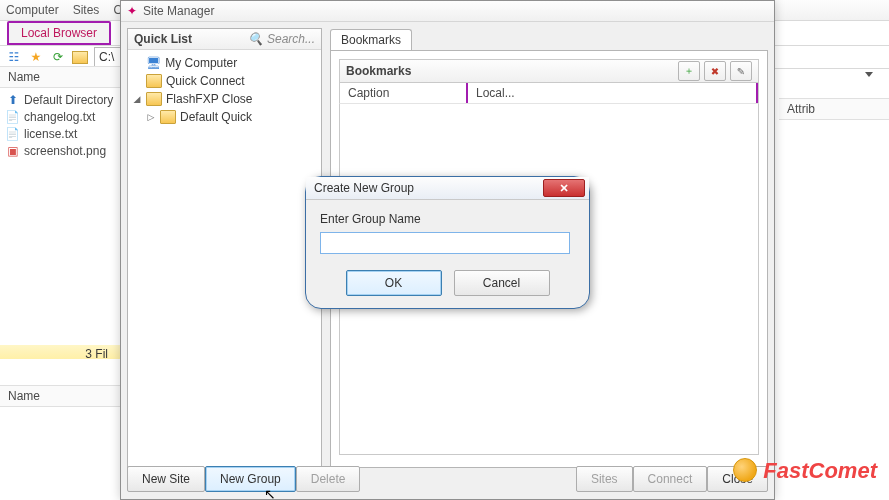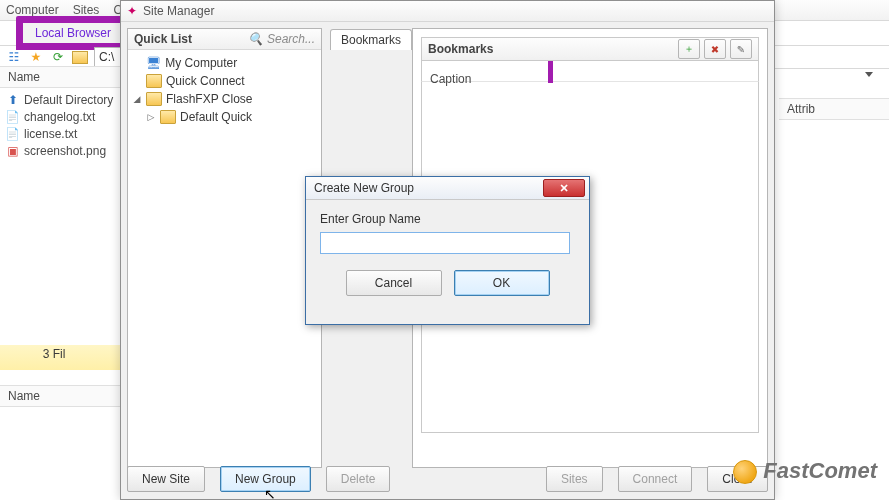--- a/index.html
+++ b/index.html
@@ -1,72 +1,72 @@
 <!DOCTYPE html>
 <html><head>
 <meta charset="utf-8">
 <style>
 html,body{margin:0;padding:0;font-family:"Segoe UI",Tahoma,sans-serif;font-size:12px;color:#222;background:#fff;overflow:hidden}
 .app{position:relative;width:889px;height:500px;background:#fff}
 .topmenu{height:20px;background:linear-gradient(#fdfdfd,#f2f2f2);border-bottom:1px solid #d9d9d9;display:flex;align-items:center;padding:0 6px;color:#555}
 .topmenu span{margin-right:14px}
 .browserbar{height:24px;display:flex;align-items:center;border-bottom:1px solid #d9d9d9}
-.lb-tab{margin-left:16px;padding:3px 12px;border:7px solid #a21caf;background:#f3f3f3;color:#6d28d9;border-radius:2px 2px 0 0}
+.lb-tab{margin-left:7px;padding:3px 12px;border:2px solid #a21caf;background:#f3f3f3;color:#be185d;border-radius:2px 2px 0 0}
 .toolbar{height:22px;display:flex;align-items:center;padding:0 6px;border-bottom:1px solid #d9d9d9;gap:6px}
 .toolbar .ticon{width:16px;height:16px;display:flex;align-items:center;justify-content:center;font-size:12px}
 .pathbox{flex:0 0 26px;height:18px;border:1px solid #b9b9b9;background:#fff;padding:0 4px;line-height:18px;color:#333}
 .left-list-head{height:20px;border-top:1px solid #e0e0e0;border-bottom:1px solid #e0e0e0;display:flex;align-items:center;padding-left:8px;color:#4a4a4a;background:#fafafa}
 .left-panel{position:absolute;left:0;top:68px;width:128px;height:340px}
 .filelist{padding:3px 6px}
 .filelist .row{display:flex;align-items:center;height:17px;gap:4px;color:#4a4a4a}
 .filelist .row .icon{width:14px;height:14px;display:flex;align-items:center;justify-content:center}
-.statusbar{position:absolute;left:0;top:345px;width:128px;height:25px;background:linear-gradient(#fff6c6,#fff0a8);text-align:center;padding-right:20px;line-height:18px;color:#3a3a3a;box-sizing:border-box}
+.statusbar{position:absolute;left:0;top:345px;width:128px;height:14px;background:linear-gradient(#fff6c6,#fff0a8);text-align:right;padding-right:20px;line-height:18px;color:#3a3a3a;box-sizing:border-box}
 .lower-name{position:absolute;left:0;top:385px;width:128px;height:20px;border-top:1px solid #e0e0e0;border-bottom:1px solid #e0e0e0;background:#fafafa;padding-left:8px;line-height:20px;color:#4a4a4a}
 
 .sm{position:absolute;left:120px;top:0;width:655px;height:500px;background:#f0f0f0;border:1px solid #8f8f8f;box-shadow:0 0 10px rgba(0,0,0,.2);box-sizing:border-box}
 .sm-title{height:20px;display:flex;align-items:center;padding:0 6px;gap:6px;color:#555;background:linear-gradient(#fdfdfd,#f0f0f0);border-bottom:1px solid #d6d6d6}
 .sm-body{display:flex;height:440px;gap:8px;padding:6px}
 .sm-left{width:193px;background:#fff;border:1px solid #b5b5b5;display:flex;flex-direction:column}
 .sm-left-head{height:20px;display:flex;align-items:center;justify-content:space-between;padding:0 6px;border-bottom:1px solid #d9d9d9;background:linear-gradient(#fdfdfd,#f0f0f0)}
 .sm-left-head b{font-weight:600;color:#444}
 .search{display:flex;align-items:center;gap:4px;color:#8a8a8a;font-style:italic}
 .tree{flex:1;padding:4px 4px;color:#3a3a3a}
 .tree .node{display:flex;align-items:center;height:18px;gap:4px}
 .tree .node .twist{width:10px;text-align:center;color:#6a6a6a;font-size:9px}
 .tree .node .folder{width:14px;height:12px;background:linear-gradient(#ffe9a8,#f7c653);border:1px solid #caa23a;border-radius:1px}
 .tree .node.lvl1{padding-left:14px}
-.sm-right{flex:1;display:flex;flex-direction:row}
+.sm-right{flex:1;display:flex;flex-direction:column}
 .tabs{height:22px;display:flex;align-items:flex-end}
 .tab{padding:3px 10px;border:1px solid #b5b5b5;border-bottom:none;background:#fff;border-radius:3px 3px 0 0;color:#3a3a3a}
 .tabpane{flex:1;background:#fff;border:1px solid #b5b5b5;padding:8px}
 .bm-head{height:22px;display:flex;align-items:center;justify-content:space-between;border:1px solid #c9c9c9;padding:0 6px;background:linear-gradient(#fdfdfd,#f0f0f0)}
 .bm-head b{font-weight:600;color:#444}
 .bm-head .btns{display:flex;gap:4px}
 .iconbtn{width:20px;height:18px;border:1px solid #b5b5b5;background:linear-gradient(#fdfdfd,#efefef);display:flex;align-items:center;justify-content:center;border-radius:2px}
 .bm-cols{height:20px;display:flex;border-left:1px solid #c9c9c9;border-right:1px solid #c9c9c9;border-bottom:1px solid #e4e4e4;background:#fff}
-.bm-cols .col{padding:11px 8px;border-right:5px solid #a21caf;color:#4a4a4a}
+.bm-cols .col{padding:3px 8px;border-right:2px solid #a21caf;color:#4a4a4a}
 .bm-body{height:350px;border:1px solid #c9c9c9;border-top:none;background:#fff}
-.sm-buttons{position:absolute;left:6px;bottom:6px;right:6px;height:28px;display:flex;align-items:center;gap:15px}
+.sm-buttons{position:absolute;left:6px;bottom:6px;right:6px;height:28px;display:flex;align-items:center;gap:0}
 .btn{height:24px;padding:0 14px;border:1px solid #adadad;background:linear-gradient(#fdfdfd,#e8e8e8);border-radius:2px;color:#333;display:flex;align-items:center;justify-content:center;cursor:pointer}
 .btn.disabled{color:#a0a0a0}
 .btn.highlight{border-color:#3c7fb1;box-shadow:0 0 0 1px #a5d2f3 inset;background:linear-gradient(#f0f8ff,#dcefff)}
 .spacer{flex:1}
 
-.dlg{position:absolute;left:305px;top:176px;width:283px;background:#f0f0f0;border:1px solid #3b6ea5;box-shadow:2px 2px 8px rgba(0,0,0,.35);border-radius:0}
+.dlg{position:absolute;left:305px;top:176px;width:283px;background:#f0f0f0;border:1px solid #3b6ea5;box-shadow:2px 2px 8px rgba(0,0,0,.35);border-radius:16px}
 .dlg-title{height:22px;background:linear-gradient(#fdfdfd,#e9eef5);display:flex;align-items:center;justify-content:space-between;padding:0 4px 0 8px;color:#333;border-bottom:1px solid #c9c9c9}
 .closebtn{width:40px;height:16px;border-radius:2px;background:linear-gradient(#e57373,#c93030);border:1px solid #9c1f1f;display:flex;align-items:center;justify-content:center;color:#fff;font-weight:bold;font-size:11px}
-.dlg-body{padding:12px 14px 28px 14px}
+.dlg-body{padding:12px 14px 12px 14px}
 .dlg-body label{display:block;margin-bottom:6px;color:#333}
 .dlg-body input{width:240px;height:20px;border:1px solid #7eb4ea;padding:0 4px;font-family:inherit;font-size:12px}
 .dlg-btns{display:flex;justify-content:center;gap:12px;margin-top:16px}
 .dlg-btns .btn.ok{border-color:#3c7fb1;box-shadow:0 0 0 1px #a5d2f3 inset;background:linear-gradient(#f0f8ff,#dcefff)}
 .cursor{position:absolute;left:264px;top:486px;font-size:14px;color:#000;pointer-events:none}
 .right-col{position:absolute;right:0;top:68px;width:110px}
 .right-head{height:20px;border-top:1px solid #e0e0e0;border-bottom:1px solid #e0e0e0;display:flex;align-items:center;padding-left:8px;color:#4a4a4a;background:#fafafa}
-.logo{position:absolute;right:12px;bottom:16px;display:flex;align-items:flex-end;gap:6px;color:#737373;font-weight:bold;font-size:22px;font-style:italic}
+.logo{position:absolute;right:12px;bottom:16px;display:flex;align-items:flex-start;gap:6px;color:#ef4444;font-weight:bold;font-size:22px;font-style:italic}
 .logo .disc{width:22px;height:22px;border-radius:50%;background:radial-gradient(circle at 35% 35%,#ffd37a,#f0a818 70%);border:1px solid #d8960a}
 .dropdown-caret{position:absolute;right:16px;top:72px;width:0;height:0;border-left:4px solid transparent;border-right:4px solid transparent;border-top:5px solid #555}
 </style>
 </head>
 <body>
 <div class="app">
 
 <div class="topmenu">
   <span>Computer</span>
   <span>Sites</span>
@@ -165,20 +165,21 @@
             <div class="iconbtn">
                   <span style="color:#c0392b;font-size:10px">✖</span>
                 </div>
             <div class="iconbtn">
                   <span style="color:#6a6a6a;font-size:10px">✎</span>
                 </div>
           </div>
         </div>
         <div class="bm-cols">
           <div class="col" style="width:110px">Caption</div>
+          <div class="col" style="flex:1">Local...</div>
         </div>
         <div class="bm-body"></div>
       </div>
     </div>
   </div>
   <div class="sm-buttons">
     <div class="btn">New Site</div>
     <div class="btn highlight">New Group</div>
     <div class="btn disabled">Delete</div>
     <div class="spacer"></div>
@@ -192,22 +193,22 @@
   <div class="dlg-title">
     <span>Create New Group</span>
     <div class="closebtn">
           <span>✕</span>
         </div>
   </div>
   <div class="dlg-body">
     <label>Enter Group Name</label>
     <input type="text" value="" style="">
     <div class="dlg-btns">
+      <div class="btn ok" style="width:66px">OK</div>
       <div class="btn" style="width:66px">Cancel</div>
-      <div class="btn ok" style="width:66px">OK</div>
     </div>
   </div>
 </div>
 
 <div class="cursor">↖</div>
 
 <div class="logo">
   <span class="disc"></span>
   <span>FastComet</span>
 </div>

